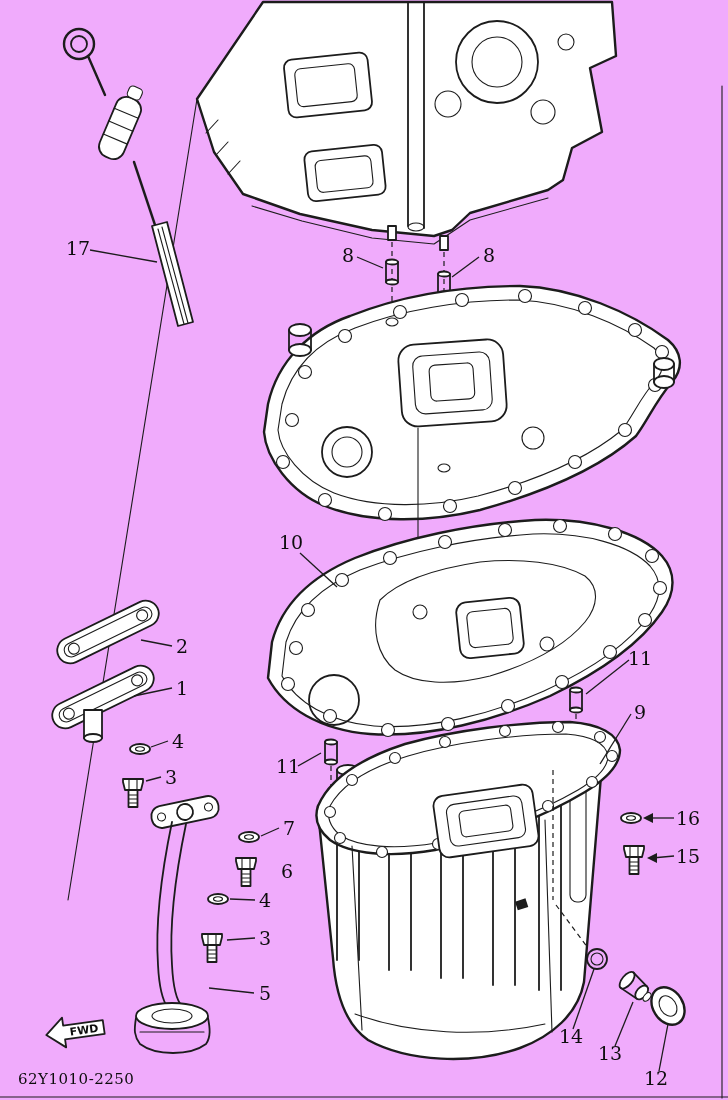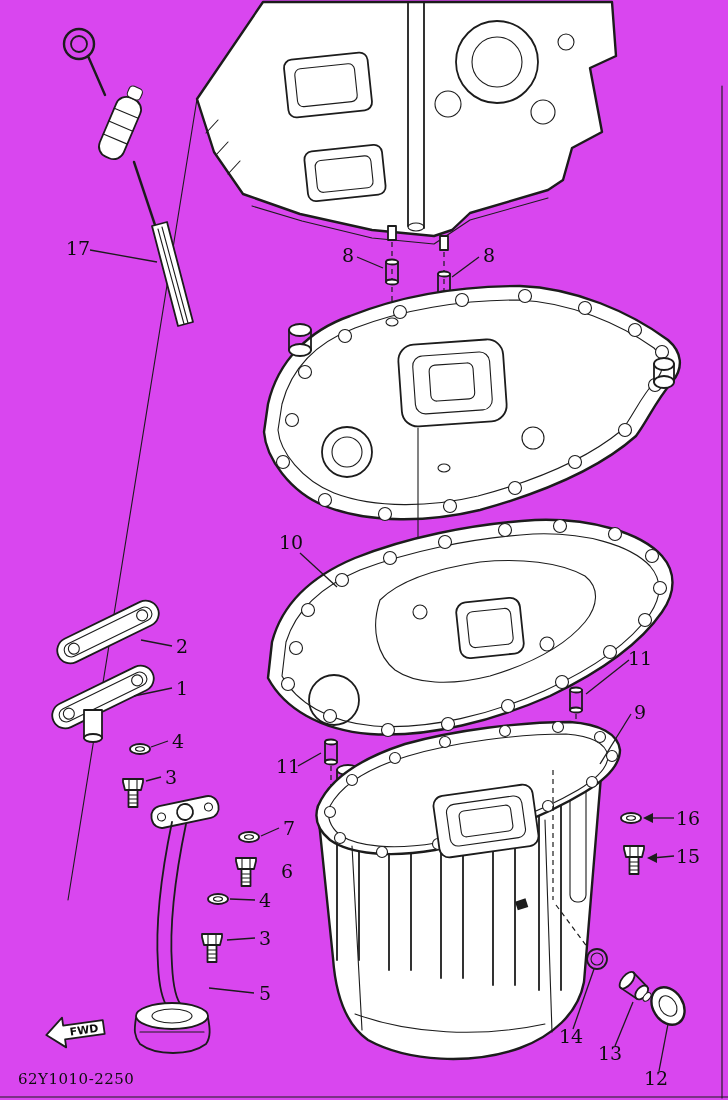--- a/index.html
+++ b/index.html
@@ -1,16 +1,16 @@
 <!DOCTYPE html>
 <html><head>
 <meta charset="utf-8">
 <style>
   html,body { margin:0; padding:0; background:#ffffff; }
-  .canvas { position:relative; width:728px; height:1100px; background:#d946ef; overflow:hidden; }
+  .canvas { position:relative; width:728px; height:1100px; background:#f0abfc; overflow:hidden; }
   svg { display:block; }
   .s  { stroke:#1c1c1c; stroke-width:1.8; fill:none; stroke-linejoin:round; stroke-linecap:round; }
   .f  { fill:#ffffff; }
   .t1 { stroke-width:1.1; }
   .t2 { stroke-width:2.4; }
   .dash { stroke:#1c1c1c; stroke-width:1.2; fill:none; stroke-dasharray:5 4; }
   .lead { stroke:#1c1c1c; stroke-width:1.3; fill:none; }
   .blk { fill:#1c1c1c; stroke:none; }
   .callout { font-family:"DejaVu Serif", serif; font-size:19px; fill:#0d0d0d; text-anchor:middle; stroke:none; }
   .code { font-family:"DejaVu Serif", serif; font-size:15px; fill:#0d0d0d; letter-spacing:0.5px; stroke:none; }

